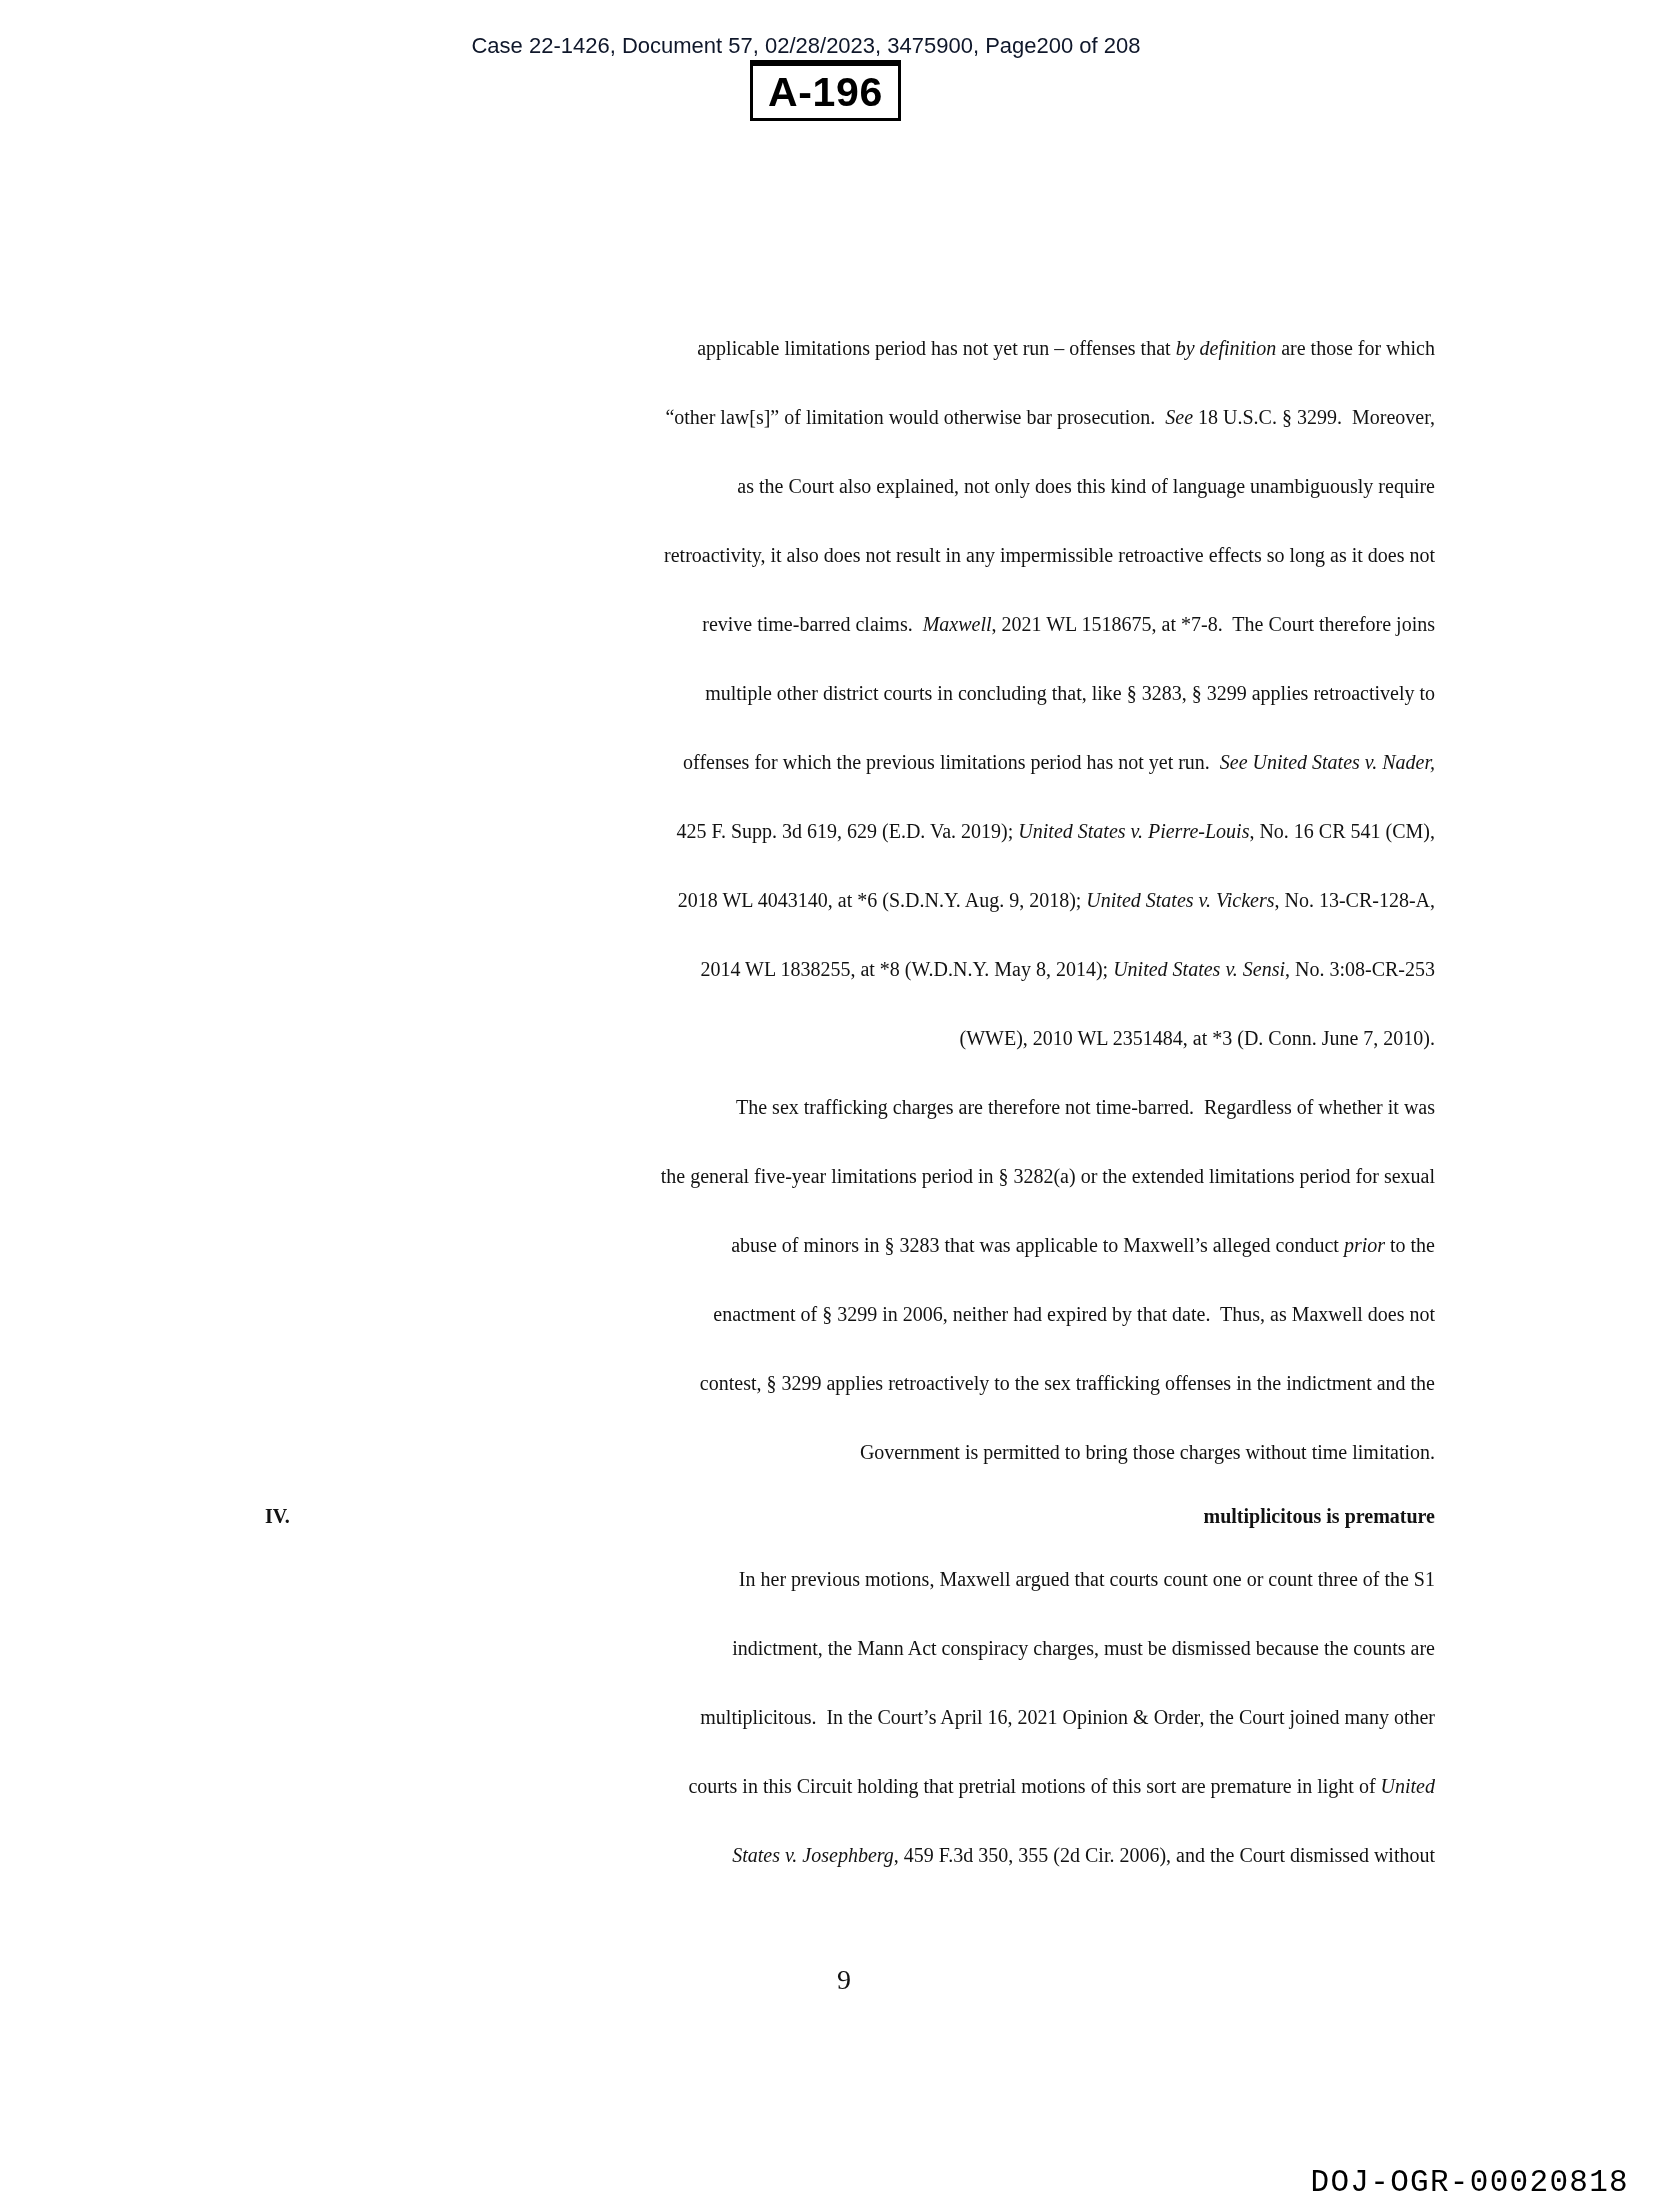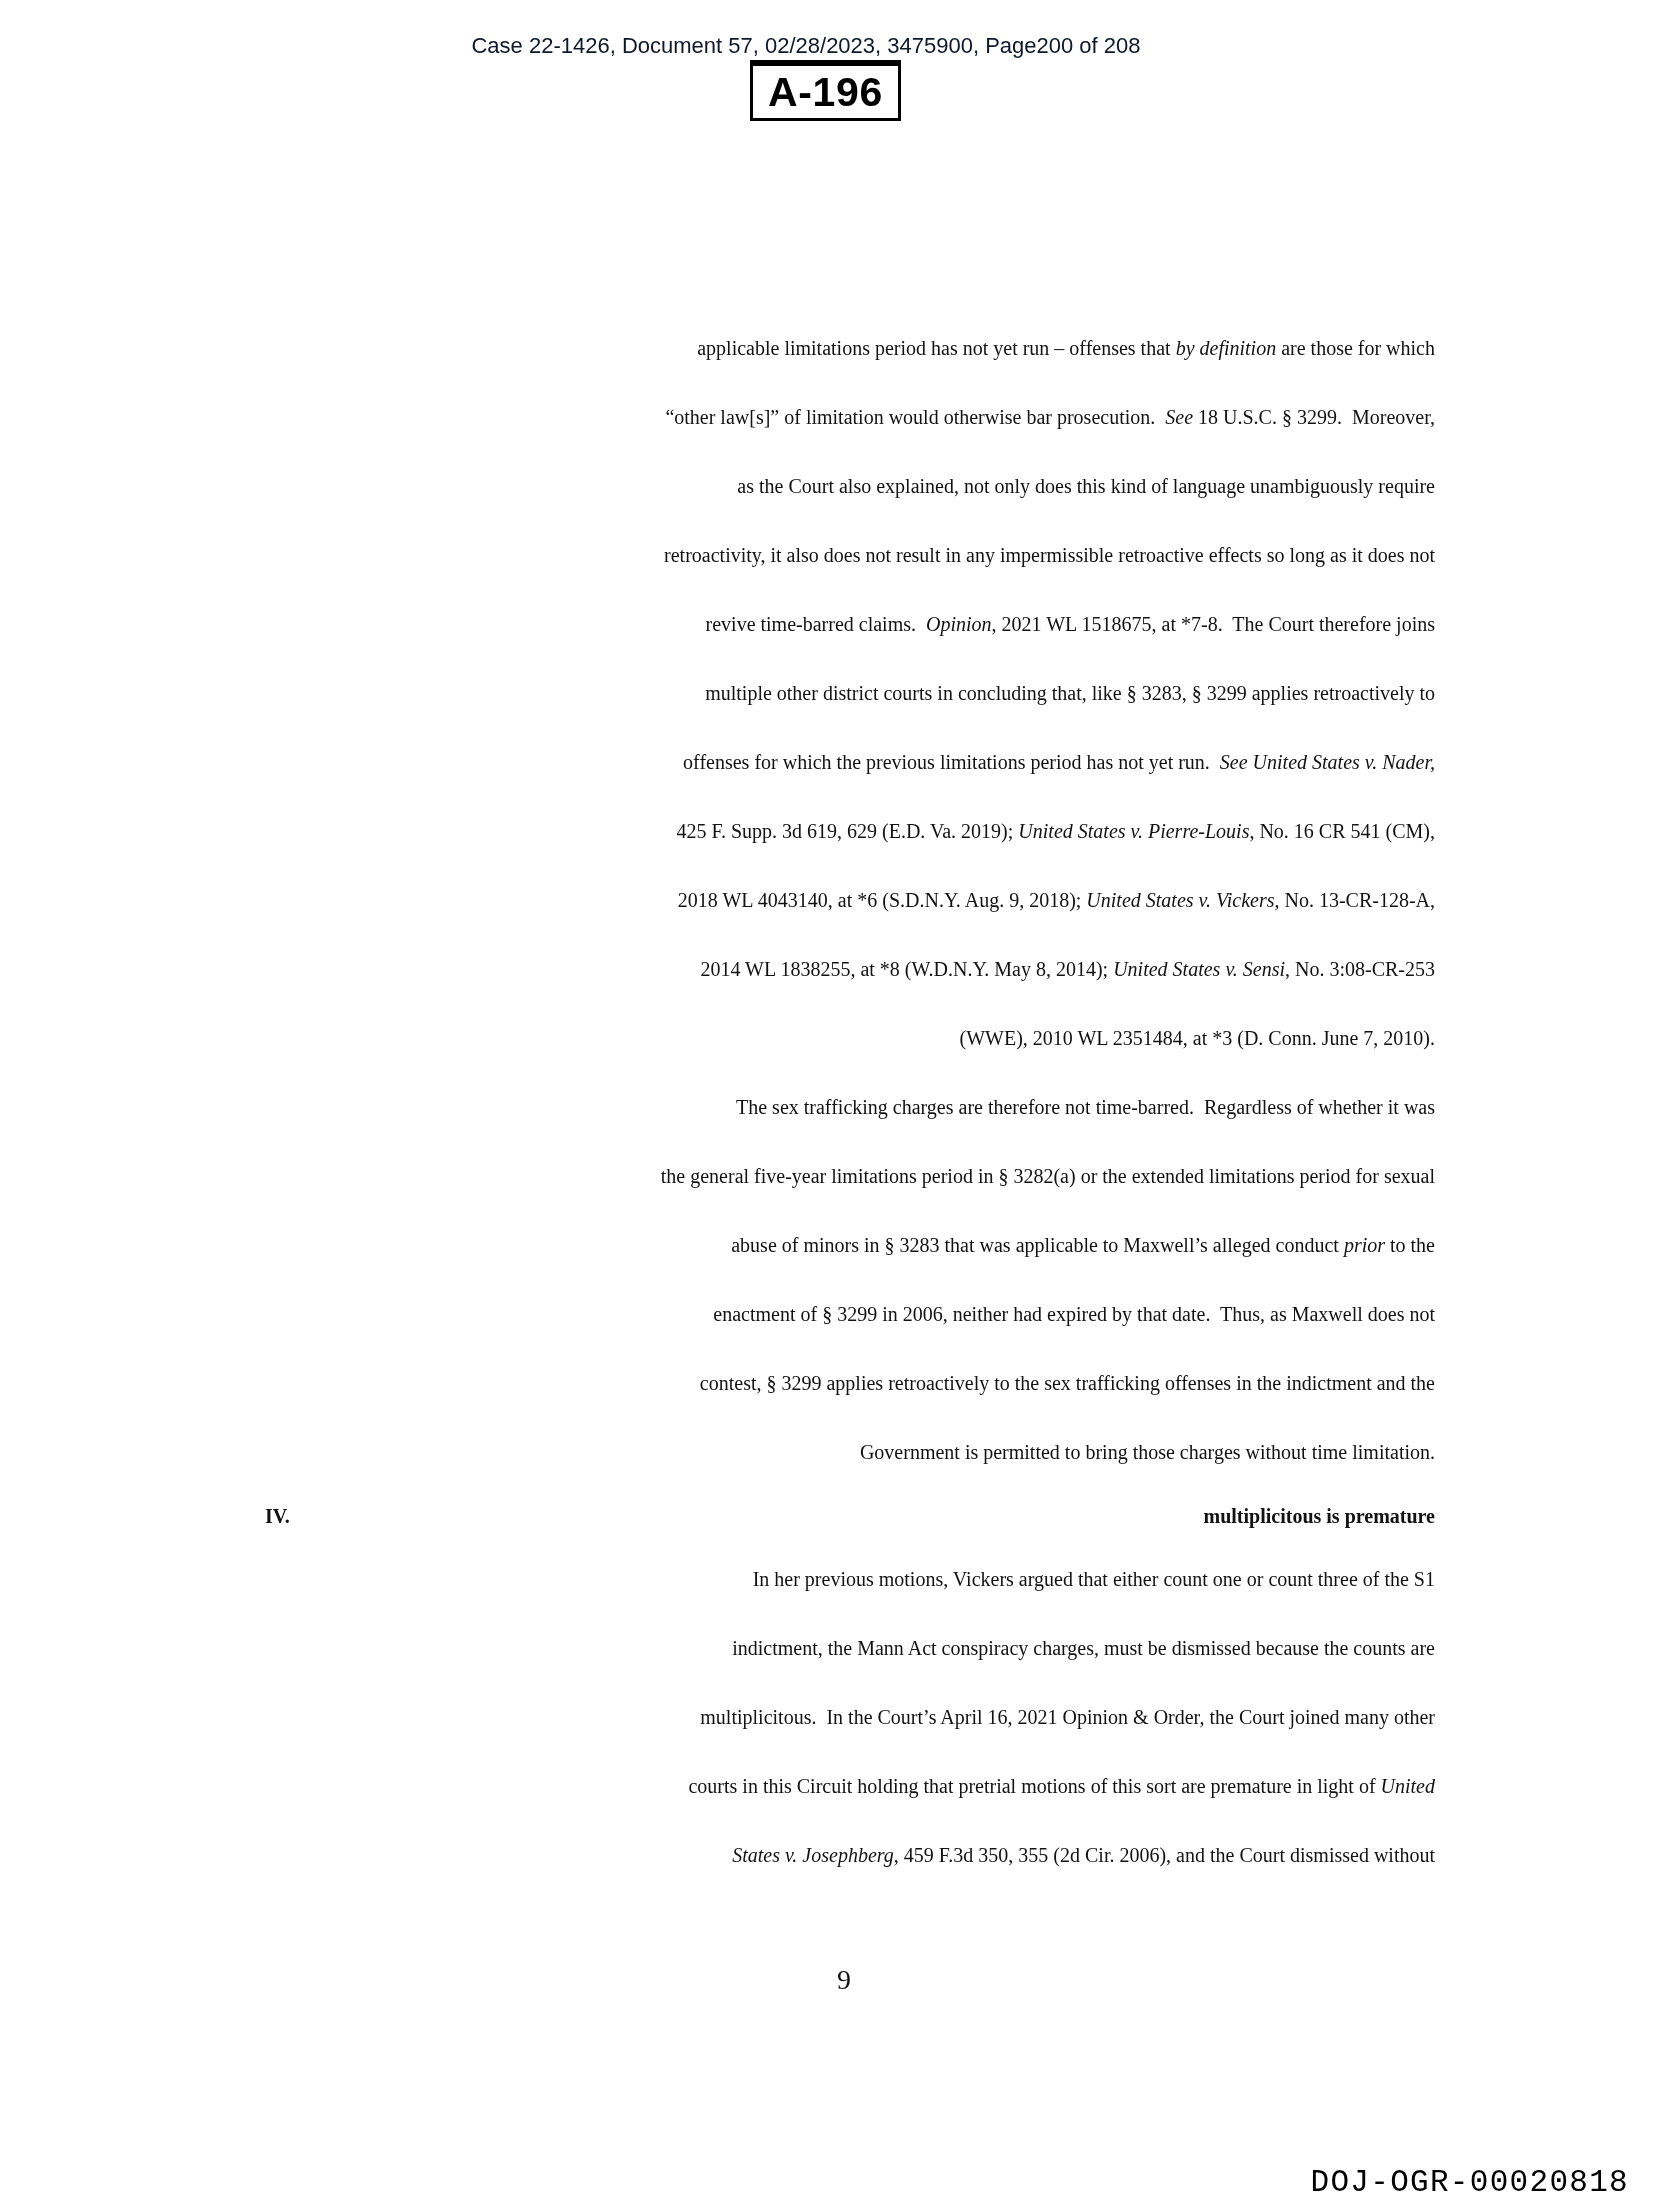--- a/index.html
+++ b/index.html
@@ -89,35 +89,35 @@
 
   <div class="stamp-box">
     <span>A-196</span>
   </div>
 
   <div class="doc-body">
       <div class="line"><span>applicable limitations period has not yet run – offenses that </span><i>by definition</i><span> are those for which</span></div>
       <div class="line"><span>“other law[s]” of limitation would otherwise bar prosecution.  </span><i>See</i><span> 18 U.S.C. § 3299.  Moreover,</span></div>
       <div class="line"><span>as the Court also explained, not only does this kind of language unambiguously require</span></div>
       <div class="line"><span>retroactivity, it also does not result in any impermissible retroactive effects so long as it does not</span></div>
-      <div class="line"><span>revive time-barred claims.  </span><i>Opinion</i><span>, 2021 WL 1518675, at *7-8.  The Court therefore joins</span></div>
+      <div class="line"><span>revive time-barred claims.  </span><i>Maxwell</i><span>, 2021 WL 1518675, at *7-8.  The Court therefore joins</span></div>
       <div class="line"><span>multiple other district courts in concluding that, like § 3283, § 3299 applies retroactively to</span></div>
       <div class="line"><span>offenses for which the previous limitations period has not yet run.  </span><i>See United States v. Nader,</i></div>
       <div class="line"><span>425 F. Supp. 3d 619, 629 (E.D. Va. 2019); </span><i>United States v. Pierre-Louis</i><span>, No. 16 CR 541 (CM),</span></div>
       <div class="line"><span>2018 WL 4043140, at *6 (S.D.N.Y. Aug. 9, 2018); </span><i>United States v. Vickers</i><span>, No. 13-CR-128-A,</span></div>
       <div class="line"><span>2014 WL 1838255, at *8 (W.D.N.Y. May 8, 2014); </span><i>United States v. Sensi</i><span>, No. 3:08-CR-253</span></div>
       <div class="line"><span>(WWE), 2010 WL 2351484, at *3 (D. Conn. June 7, 2010).</span></div>
       <div class="line indent"><span>The sex trafficking charges are therefore not time-barred.  Regardless of whether it was</span></div>
       <div class="line"><span>the general five-year limitations period in § 3282(a) or the extended limitations period for sexual</span></div>
       <div class="line"><span>abuse of minors in § 3283 that was applicable to Maxwell’s alleged conduct </span><i>prior</i><span> to the</span></div>
       <div class="line"><span>enactment of § 3299 in 2006, neither had expired by that date.  Thus, as Maxwell does not</span></div>
       <div class="line"><span>contest, § 3299 applies retroactively to the sex trafficking offenses in the indictment and the</span></div>
       <div class="line"><span>Government is permitted to bring those charges without time limitation.</span></div>
       <div class="heading"><span class="hnum">IV.</span><div>multiplicitous is premature</div></div>
-      <div class="line indent"><span>In her previous motions, Vickers argued that either count one or count three of the S1</span></div>
+      <div class="line indent"><span>In her previous motions, Maxwell argued that courts count one or count three of the S1</span></div>
       <div class="line"><span>indictment, the Mann Act conspiracy charges, must be dismissed because the counts are</span></div>
       <div class="line"><span>multiplicitous.  In the Court’s April 16, 2021 Opinion &amp; Order, the Court joined many other</span></div>
       <div class="line"><span>courts in this Circuit holding that pretrial motions of this sort are premature in light of </span><i>United</i></div>
       <div class="line"><i>States v. Josephberg</i><span>, 459 F.3d 350, 355 (2d Cir. 2006), and the Court dismissed without</span></div>
     </div>
 
   <div class="page-number">9</div>
 
   <div class="bates">DOJ-OGR-00020818</div>
 

